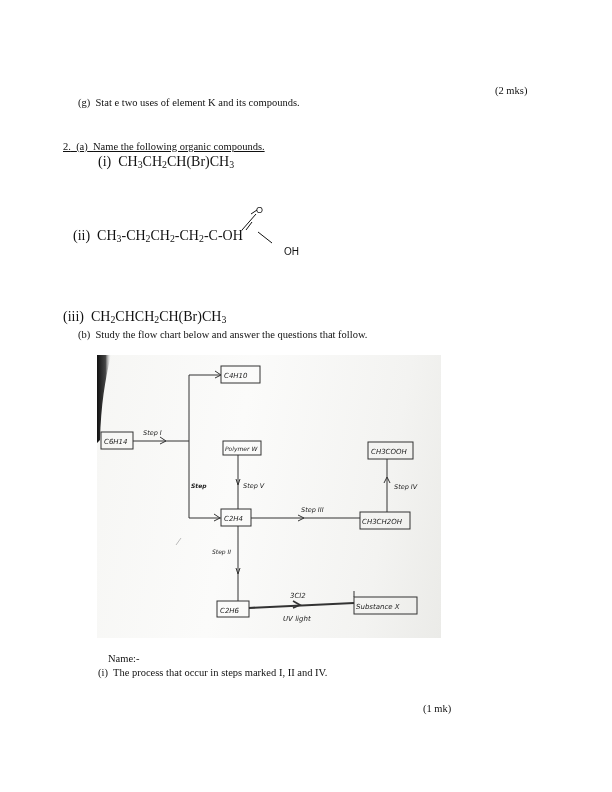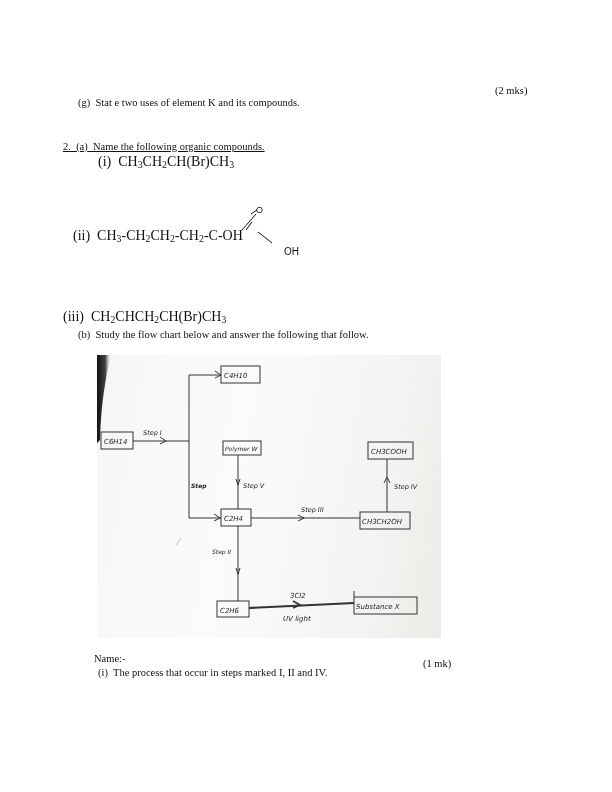--- a/index.html
+++ b/index.html
@@ -48,21 +48,21 @@
   <line x1="28" y1="32" x2="42" y2="43" stroke="#111" stroke-width="1"></line>
 </svg>
 
 <div class="abs q-large" style="left:63px; top:285px;margin-top:24px;">
   <span>(iii)</span>&nbsp;
   <span>CH<sub>2</sub>CHCH<sub>2</sub>CH(Br)CH<sub>3</sub></span>
 </div>
 
 <div class="abs q-small" style="left:78px; top:329px;">
   <span>(b)</span>&nbsp;
-  <span>Study the flow chart below and answer the following that follow.</span>
+  <span>Study the flow chart below and answer the questions that follow.</span>
 </div>
 
 <div id="photo">
   <svg width="344" height="283" viewBox="0 0 344 283">
     <defs>
       <linearGradient id="shadow" x1="0" y1="0" x2="1" y2="0">
         <stop offset="0" stop-color="#111"></stop>
         <stop offset="0.6" stop-color="#444"></stop>
         <stop offset="1" stop-color="#ddd" stop-opacity="0"></stop>
       </linearGradient>
@@ -126,18 +126,18 @@
     <text class="hw" x="94" y="133" font-size="6" font-weight="bold">Step</text>
     <text class="hw" x="146" y="133" font-size="6.5">Step V</text>
     <text class="hw" x="204" y="157" font-size="6.5">Step III</text>
     <text class="hw" x="297" y="134" font-size="6.5">Step IV</text>
     <text class="hw" x="115" y="199" font-size="6">Step II</text>
     <text class="hw" x="193" y="243" font-size="7">3Cl2</text>
     <text class="hw" x="186" y="266" font-size="7">UV light</text>
   </svg>
 </div>
 
-<div class="abs q-small" style="left:94px; top:653px;">Name:-</div>
+<div class="abs q-small" style="left:108px; top:653px;">Name:-</div>
 <div class="abs q-small" style="left:98px; top:667px;">
   <span>(i)</span>&nbsp;
   <span>The process that occur in steps marked I, II and  IV.</span>
 </div>
-<div class="abs q-small" style="left:423px; top:658px;">(1 mk)</div>
+<div class="abs q-small" style="left:423px; top:703px;">(1 mk)</div>
 
 </body></html>

